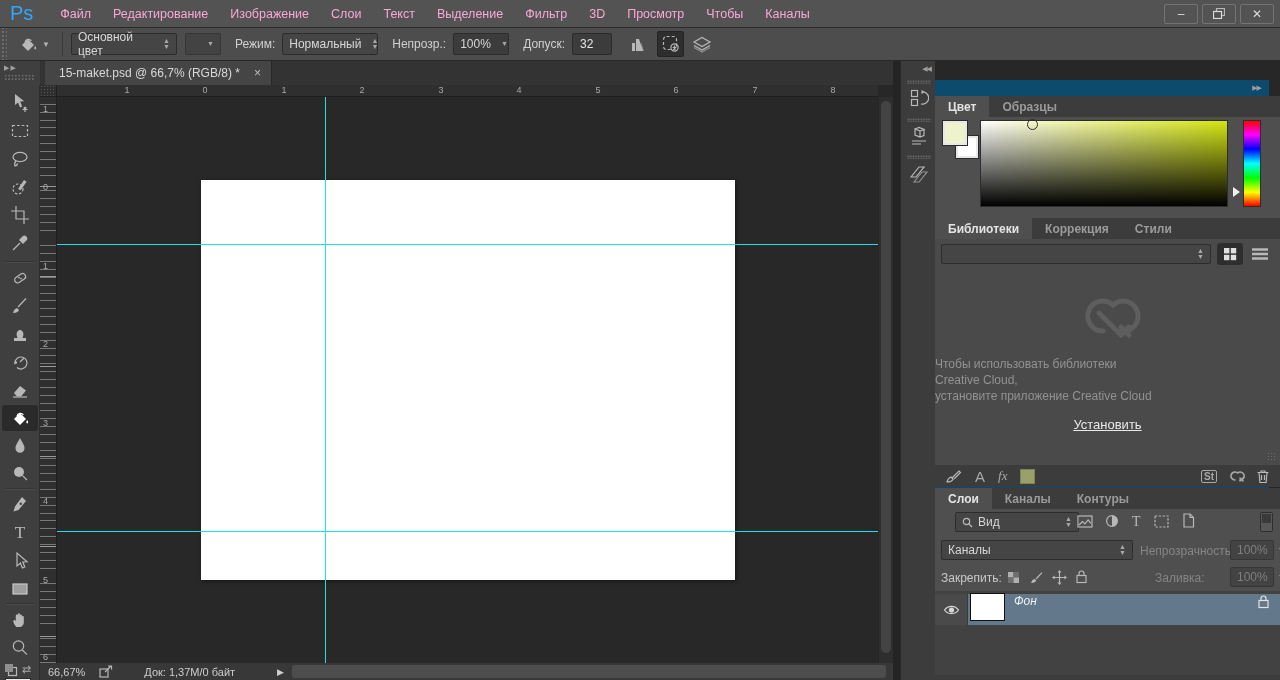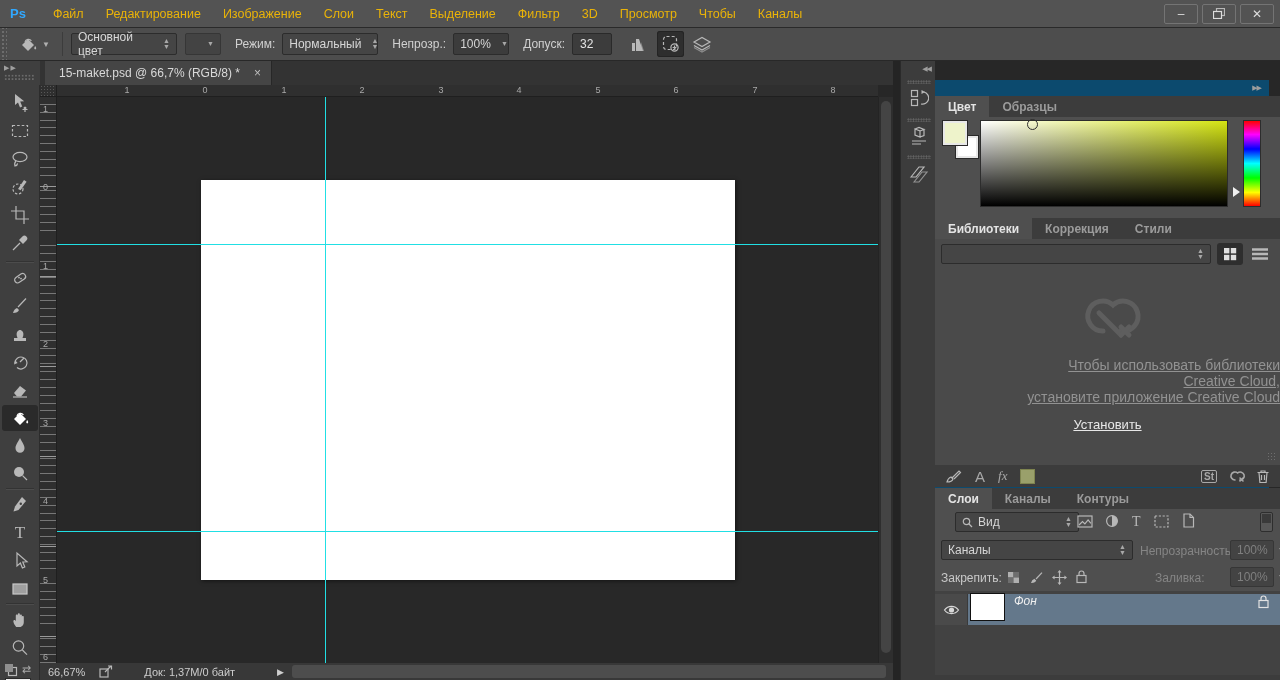--- a/index.html
+++ b/index.html
@@ -8,22 +8,22 @@
   *{margin:0;padding:0;box-sizing:border-box;font-family:"Liberation Sans",sans-serif;-webkit-font-smoothing:antialiased;}
   html,body{background:#222;}
   .app{position:relative;width:1280px;height:680px;background:#272727;overflow:hidden;font-size:12px;color:var(--txt);}
   .abs{position:absolute;}
   svg{display:block;}
   .ic{stroke:var(--icon);fill:none;stroke-width:1.2;}
   .icf{fill:var(--icon);stroke:none;}
 
   
   .menubar{left:0;top:0;width:1280px;height:28px;background:#535353;display:flex;align-items:center;border-bottom:1px solid #2a2a2a;}
-  .ps-logo{color:#31a8ff;font-weight:bold;font-size:13px;margin:0 16px 0 10px;letter-spacing:0;}
-  .menu-item{color:#eab308;font-size:12.5px;padding:0 11px;cursor:default;}
+  .ps-logo{color:#31a8ff;font-weight:normal;font-size:20px;margin:0 16px 0 10px;letter-spacing:0;}
+  .menu-item{color:#f9a8d4;font-size:12.5px;padding:0 11px;cursor:default;}
   .win-btns{margin-left:auto;display:flex;margin-right:6px;}
   .win-btn{width:34px;height:20px;border:1px solid #747474;border-radius:2px;margin-left:4px;display:flex;align-items:center;justify-content:center;color:#ddd;font-size:12px;background:#535353;}
 
   
   .optbar{left:0;top:28px;width:1280px;height:33px;background:#4d4d4d;border-bottom:1px solid #282828;display:flex;align-items:center;}
   .grip-v{width:7px;height:100%;background:radial-gradient(#6d6d6d 1px, transparent 1.2px);background-size:4px 4px;background-position:1px 2px;}
   .opt-sep{width:1px;height:24px;background:#3c3c3c;margin:0 8px;}
   .tool-preset{display:flex;align-items:center;padding:0 4px 0 10px;}
   .drop-caret{color:#b0b0b0;font-size:8px;margin-left:3px;}
   .combo{background:#454545;border:1px solid #2c2c2c;border-radius:2px;height:22px;display:flex;align-items:center;padding:0 6px;color:#d6d6d6;font-size:12px;}
@@ -91,21 +91,21 @@
   .satcursor{position:absolute;width:11px;height:11px;border:1.5px solid #2f2f2f;border-radius:50%;}
   .huestrip{position:absolute;left:308px;top:3px;width:18px;height:87px;border:1px solid #2d2d2d;
     background:linear-gradient(to bottom,#ff0000 0%,#ff00ff 16%,#0000ff 33%,#00ffff 50%,#00ff00 67%,#ffff00 84%,#ff0000 100%);}
   .huearrow{position:absolute;left:298px;top:70px;width:0;height:0;border-left:7px solid #f0f0f0;border-top:5px solid transparent;border-bottom:5px solid transparent;}
   .dotgrip{position:absolute;width:10px;height:10px;background:radial-gradient(#6e6e6e 0.8px, transparent 1px);background-size:3px 3px;}
 
   
   .lib-combo{position:absolute;left:6px;top:5px;width:270px;height:20px;}
   .viewbtn{position:absolute;top:4px;width:26px;height:22px;border-radius:3px;display:flex;align-items:center;justify-content:center;}
   .viewbtn.pressed{background:#2e2e2e;}
-  .lib-msg{position:absolute;width:100%;text-align:right;color:#929292;font-size:14px;text-decoration:underline;}
+  .lib-msg{position:absolute;width:100%;text-align:left;color:#929292;font-size:12px;}
   .lib-link{position:absolute;width:100%;text-align:center;color:#e8e8e8;font-size:13px;font-weight:normal;text-decoration:underline;}
   .minibar{position:absolute;left:0;width:345px;height:22px;background:#3c3c3c;display:flex;align-items:center;}
 
   
   .lyr-row-bg{position:absolute;left:0;width:345px;background:#424242;}
   .lyr-row{position:absolute;left:0;width:345px;height:31px;background:#64788b;display:flex;}
   .eye-cell{width:33px;height:31px;background:#4a4a4a;border-right:1px solid #3a3a3a;display:flex;align-items:center;justify-content:center;}
   .lyr-thumb{width:33px;height:26px;background:#fff;outline:1px solid #111;margin-left:3px;}
   .lyr-name{font-style:italic;font-size:12px;color:#efefef;margin-left:10px;}
   .toggle-sw{position:absolute;right:7px;top:3px;width:13px;height:20px;background:#585858;border:1px solid #2e2e2e;border-radius:2px;}

